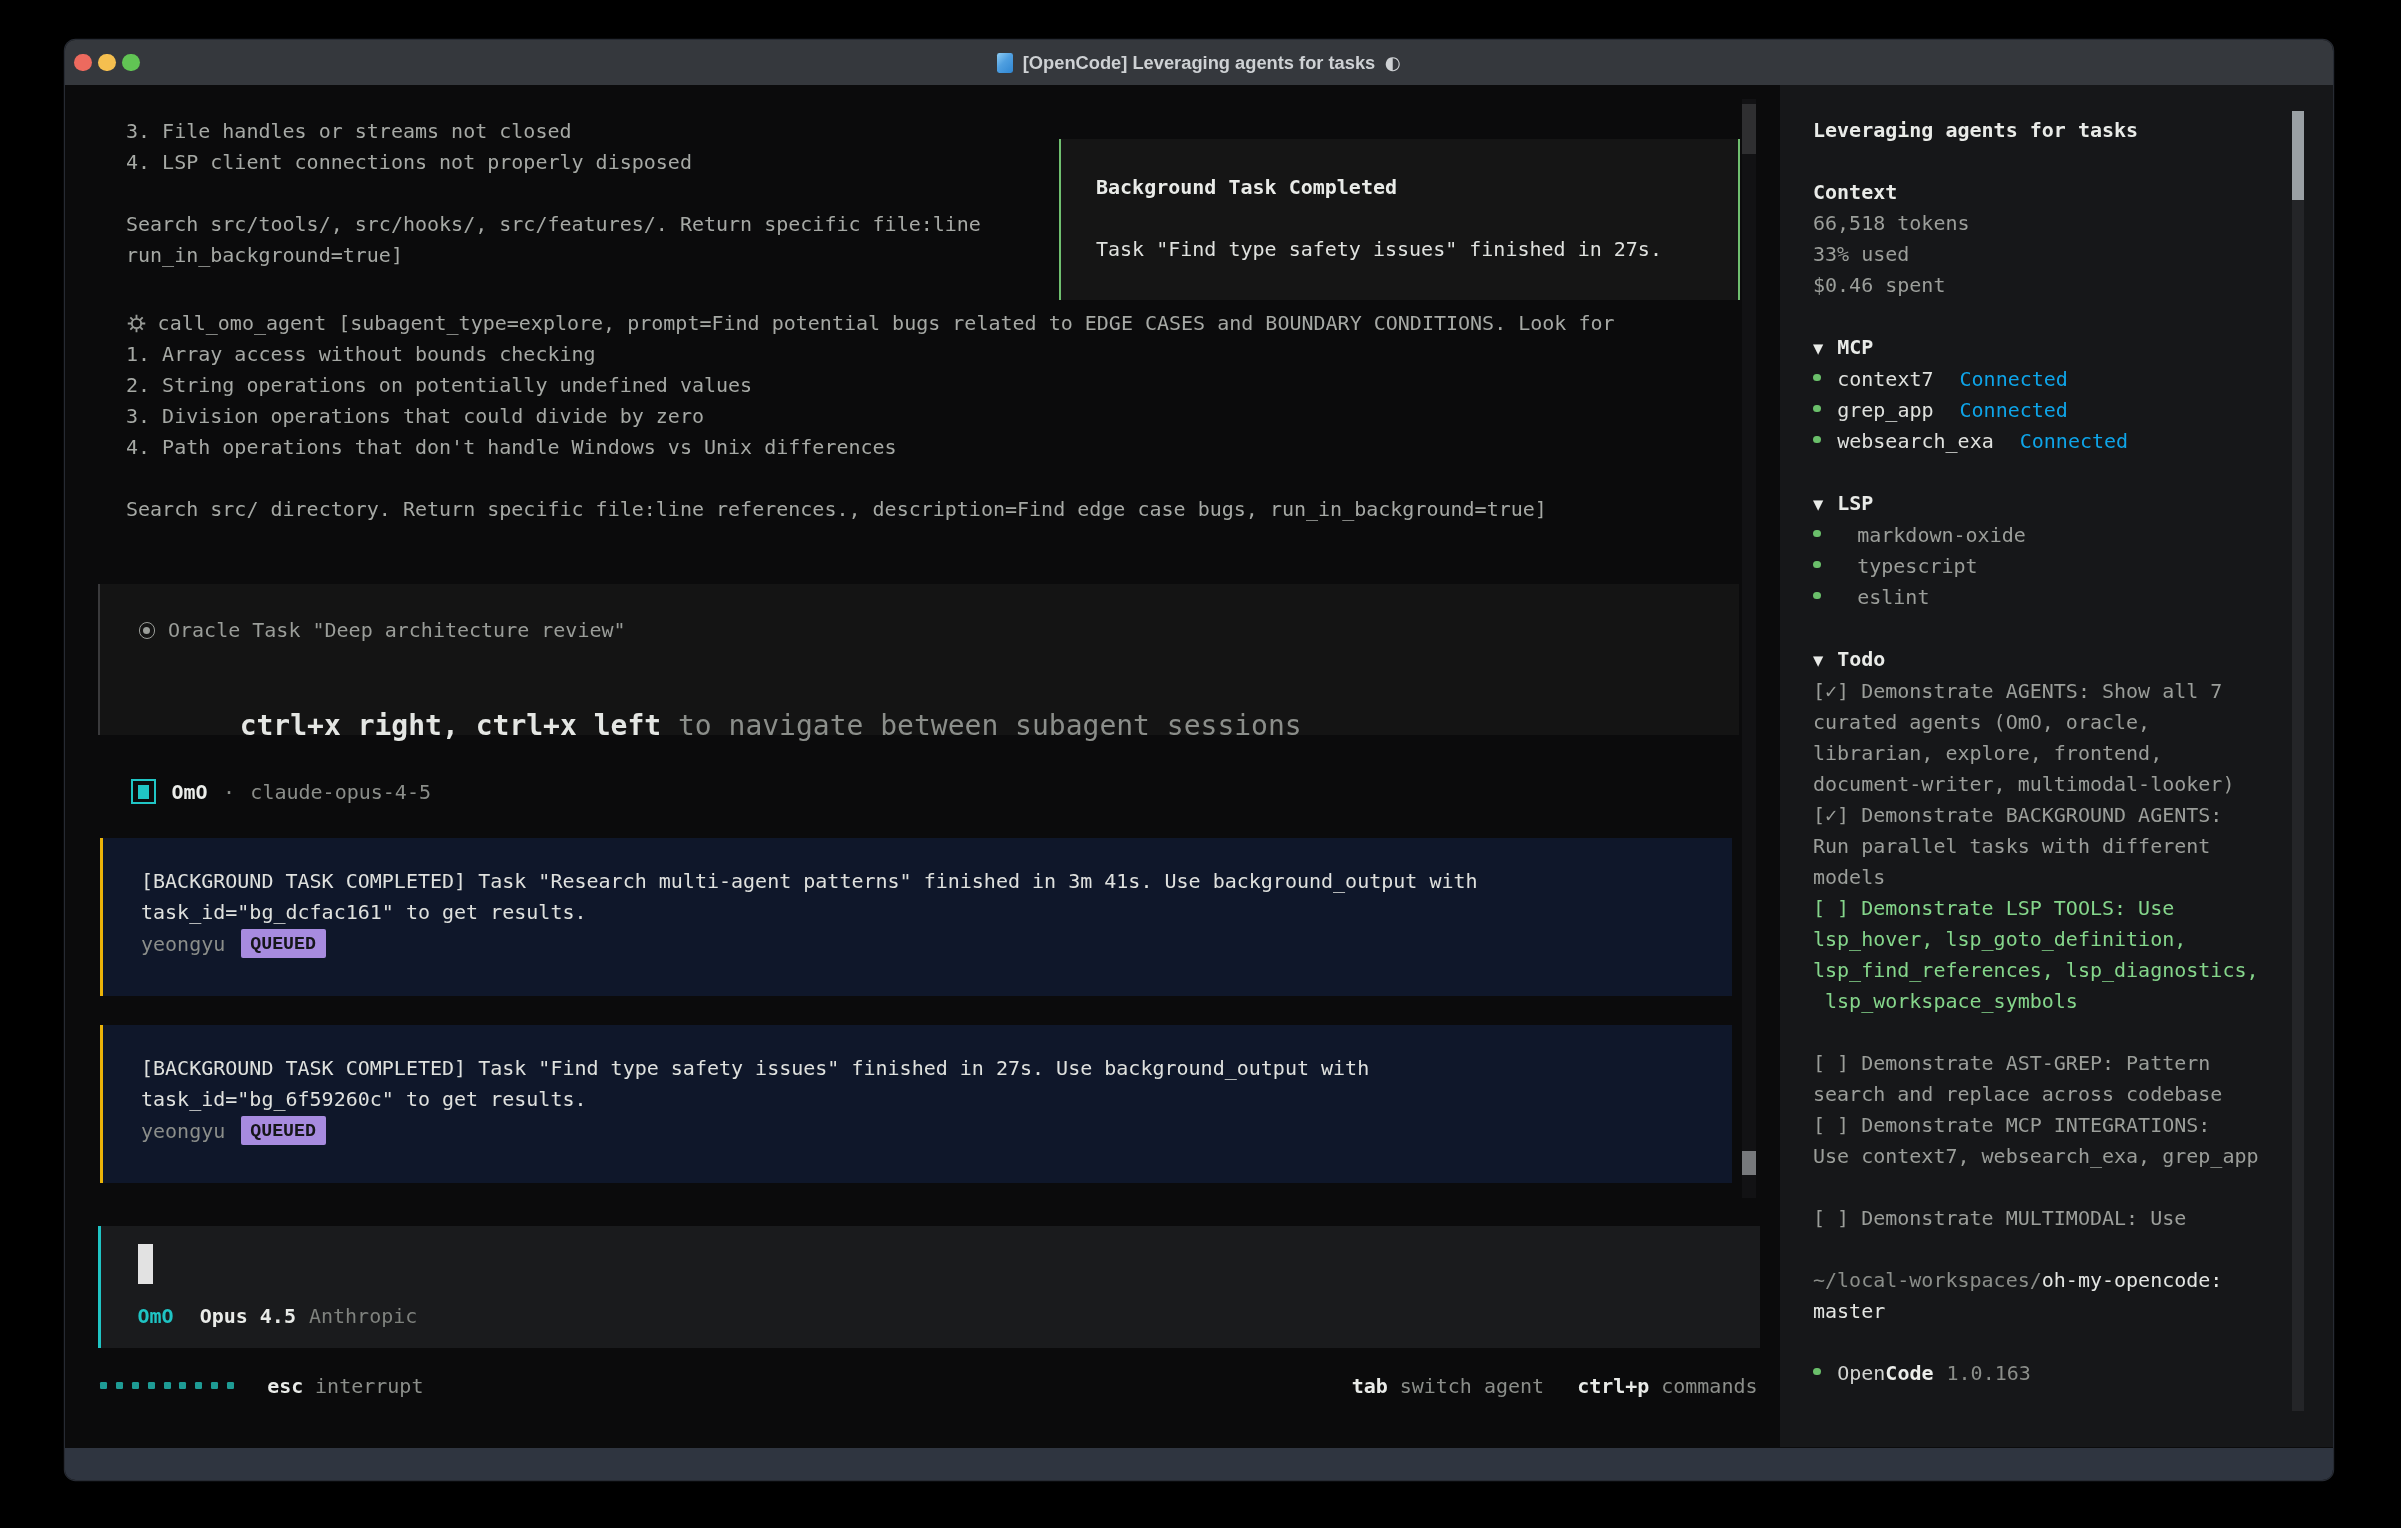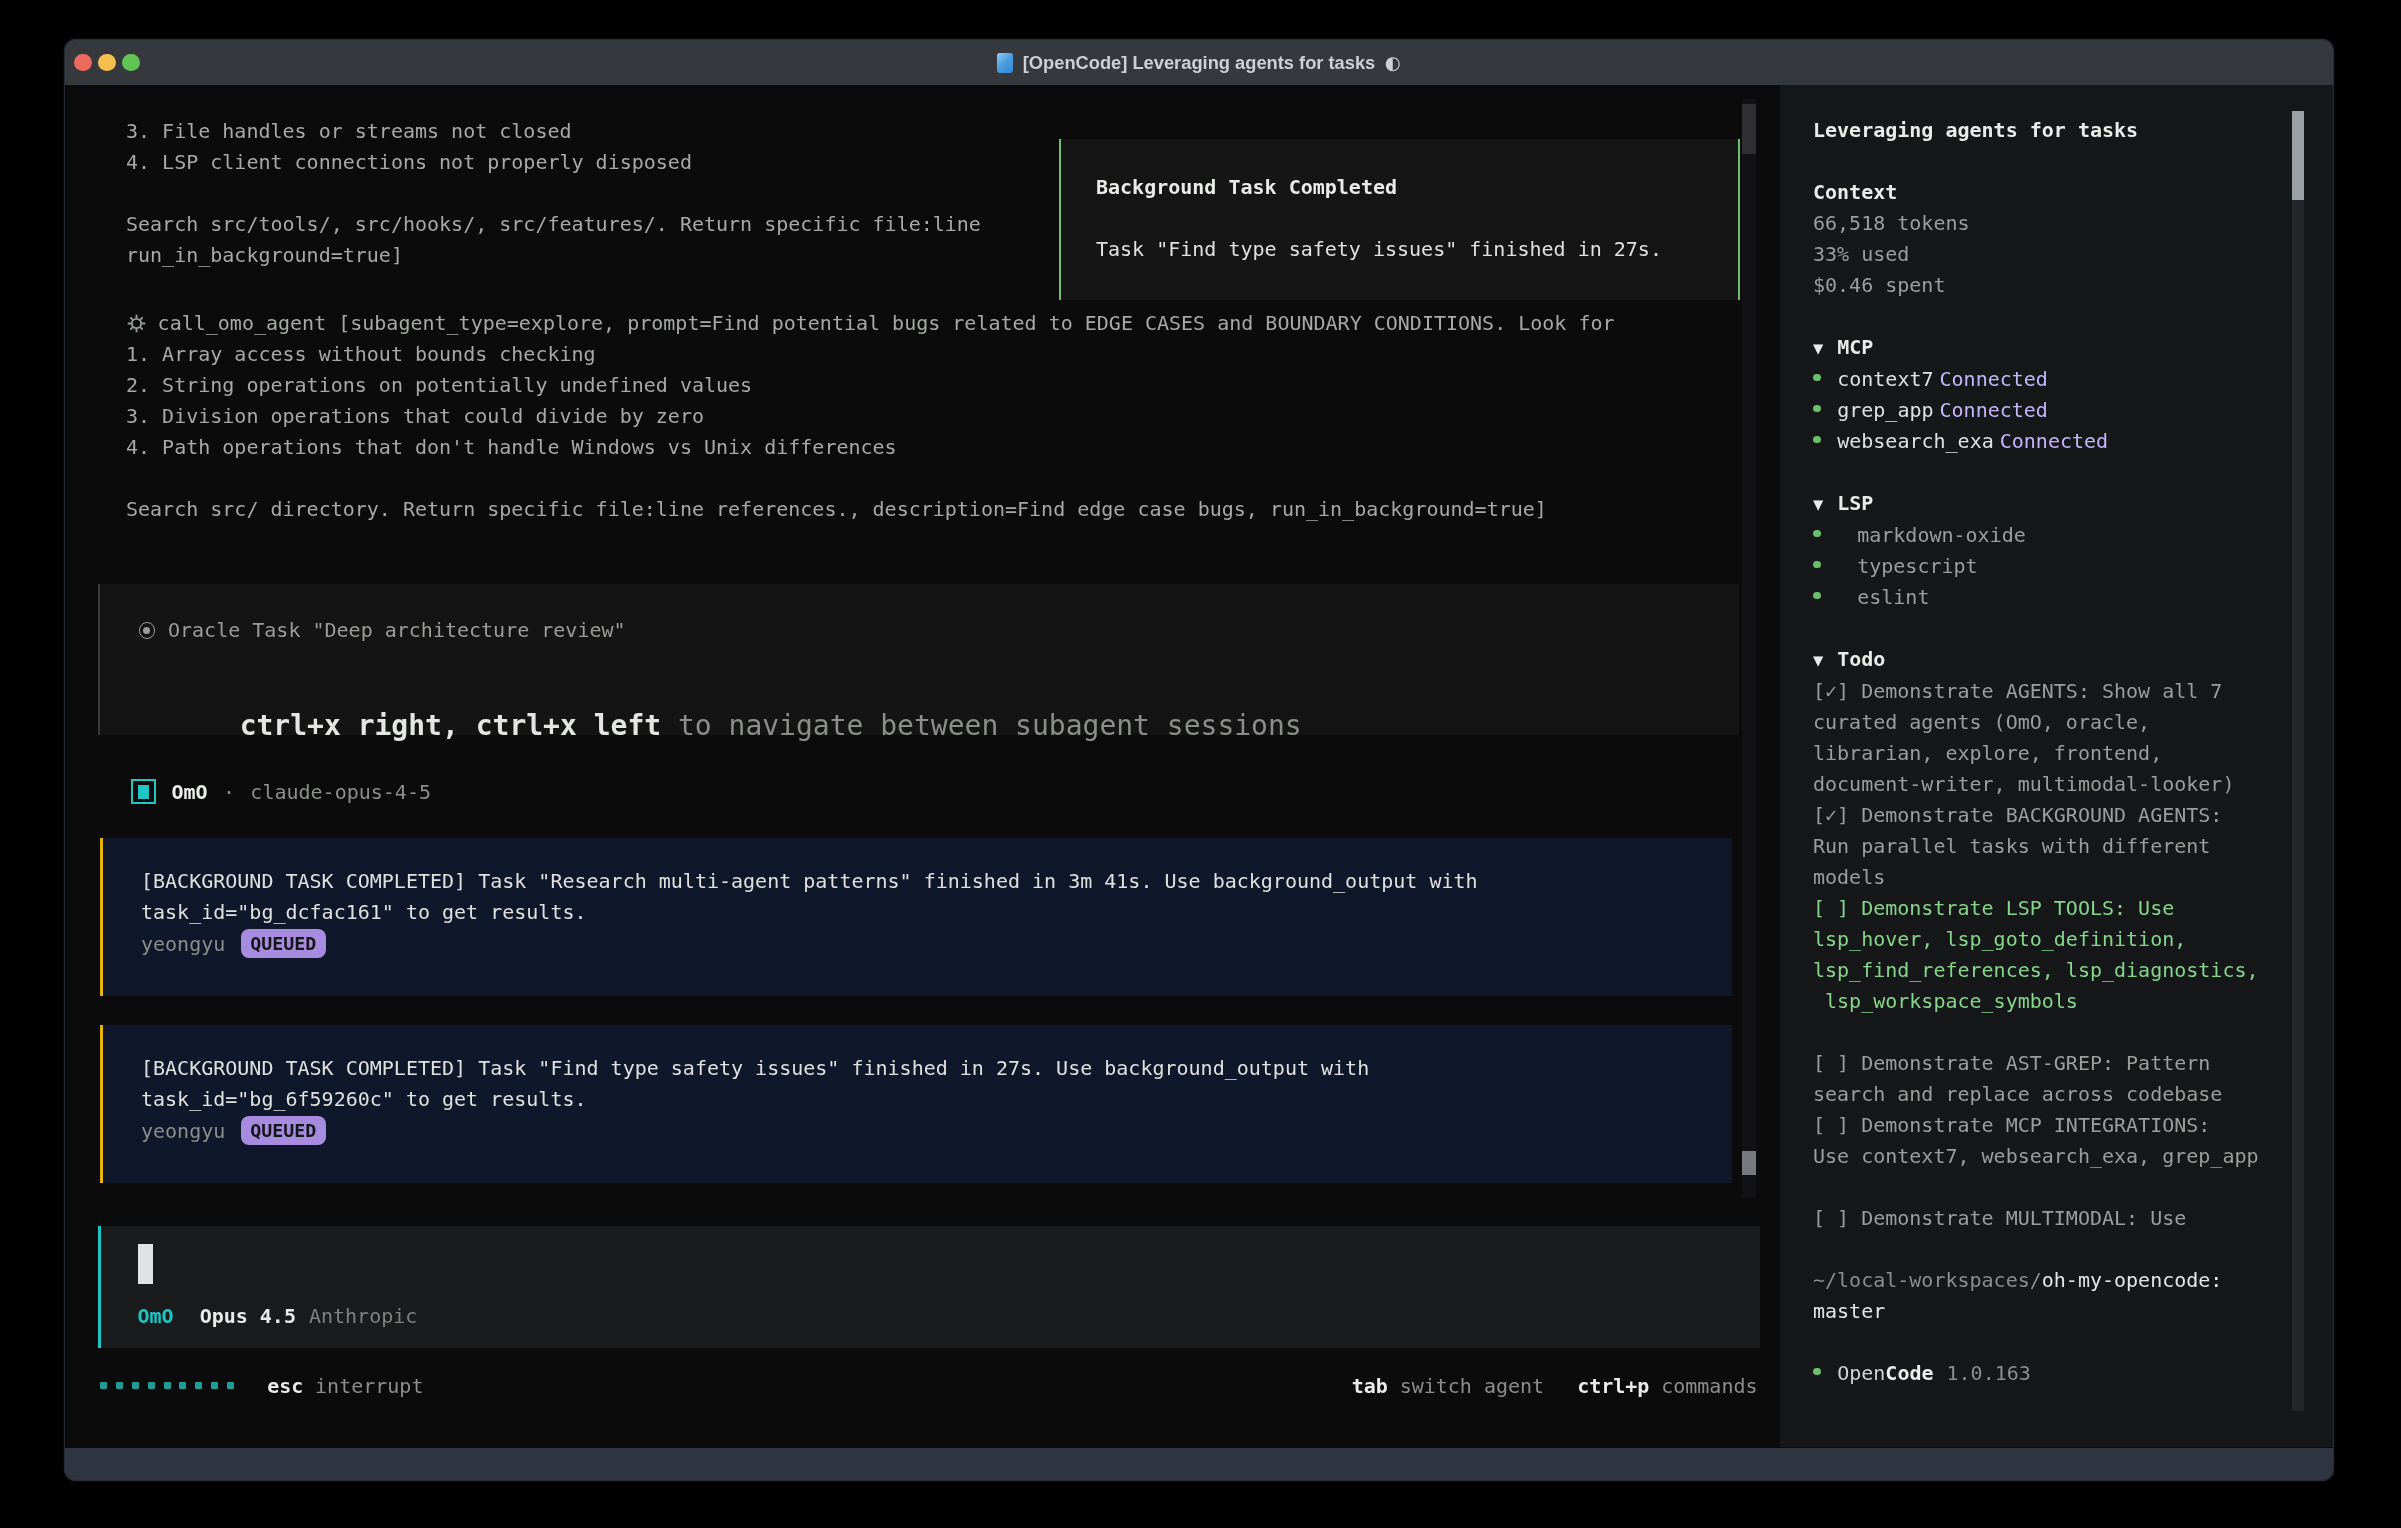--- a/index.html
+++ b/index.html
@@ -56,21 +56,21 @@
   .sess-model{color:#8b8e8a;}
 
   .taskbox{position:absolute;left:35px;width:1632px;height:158px;background:#0f172a;
     border-left:3px solid #eab308;padding:28px 0 0 38px;}
   .taskbox.t1{top:798px;}
   .taskbox.t2{top:985px;}
   .taskbox .tl{height:31px;line-height:31px;font-size:20px;color:#dfe1de;white-space:pre;}
   .task-meta{height:31px;display:flex;align-items:center;gap:15.4px;font-size:20px;}
   .task-user{color:#8b8e8a;}
   .badge{background:#a78bdf;color:#15161a;font-weight:bold;font-size:18.3px;
-    padding:1.8px 9.5px;border-radius:8px;line-height:26px;}
+    padding:1.8px 9.5px;border-radius:2px;line-height:26px;font-family:Liberation Mono, monospace;}
 
   .inputbox{position:absolute;left:32.5px;top:1186px;width:1662px;height:122px;background:#1a1b1d;
     border-left:3px solid #1fc4c4;}
   .cursor{position:absolute;left:37px;top:17.7px;width:15.4px;height:40px;background:#e2e2e2;}
   .input-meta{position:absolute;left:37px;top:74px;height:31px;display:flex;align-items:center;font-size:20px;}
   .im-agent{color:#1fc4c4;font-weight:bold;}
   .im-model{color:#e9ebe8;font-weight:bold;margin-left:26px;}
   .im-provider{color:#7f827e;margin-left:13px;}
 
   .statusbar{position:absolute;left:0;top:1328px;width:1715px;height:35px;
@@ -90,21 +90,21 @@
   
   .sidebar{position:absolute;left:1715px;top:45px;width:553px;height:1362px;background:#161719;
     padding:29.5px 0 0 33px;font-size:20px;color:#9b9e9a;}
   .sb-line{min-height:31px;line-height:31px;white-space:pre;}
   .boldw{color:#e9ebe8;font-weight:bold;}
   .sect{margin-top:31px;}
   .tri{margin-right:14px;font-size:17px;color:#e9ebe8;}
   .dot{display:inline-block;width:7.7px;height:7.7px;border-radius:50%;background:#6abf6a;
     margin-right:16.5px;vertical-align:middle;position:relative;top:-2.4px;}
   .mname{color:#dfe1de;}
-  .msta{color:#c4b5fd;margin-left:6px;}
+  .msta{color:#0ea5e9;margin-left:26px;}
   .lspname{color:#9b9e9a;margin-left:20px;}
   .todo-done,.todo-pending{color:#9b9e9a;}
   .todo-active{color:#85d68b;}
   .gap-before{margin-top:31px;}
   .ws-prefix{color:#8b8e8a;}
   .ws-main{color:#e4e6e3;}
   .ver-open{color:#d2d4d1;}
   .ver-code{color:#eceeeb;font-weight:bold;}
   .ver-num{color:#8b8e8a;margin-left:13px;}
 

